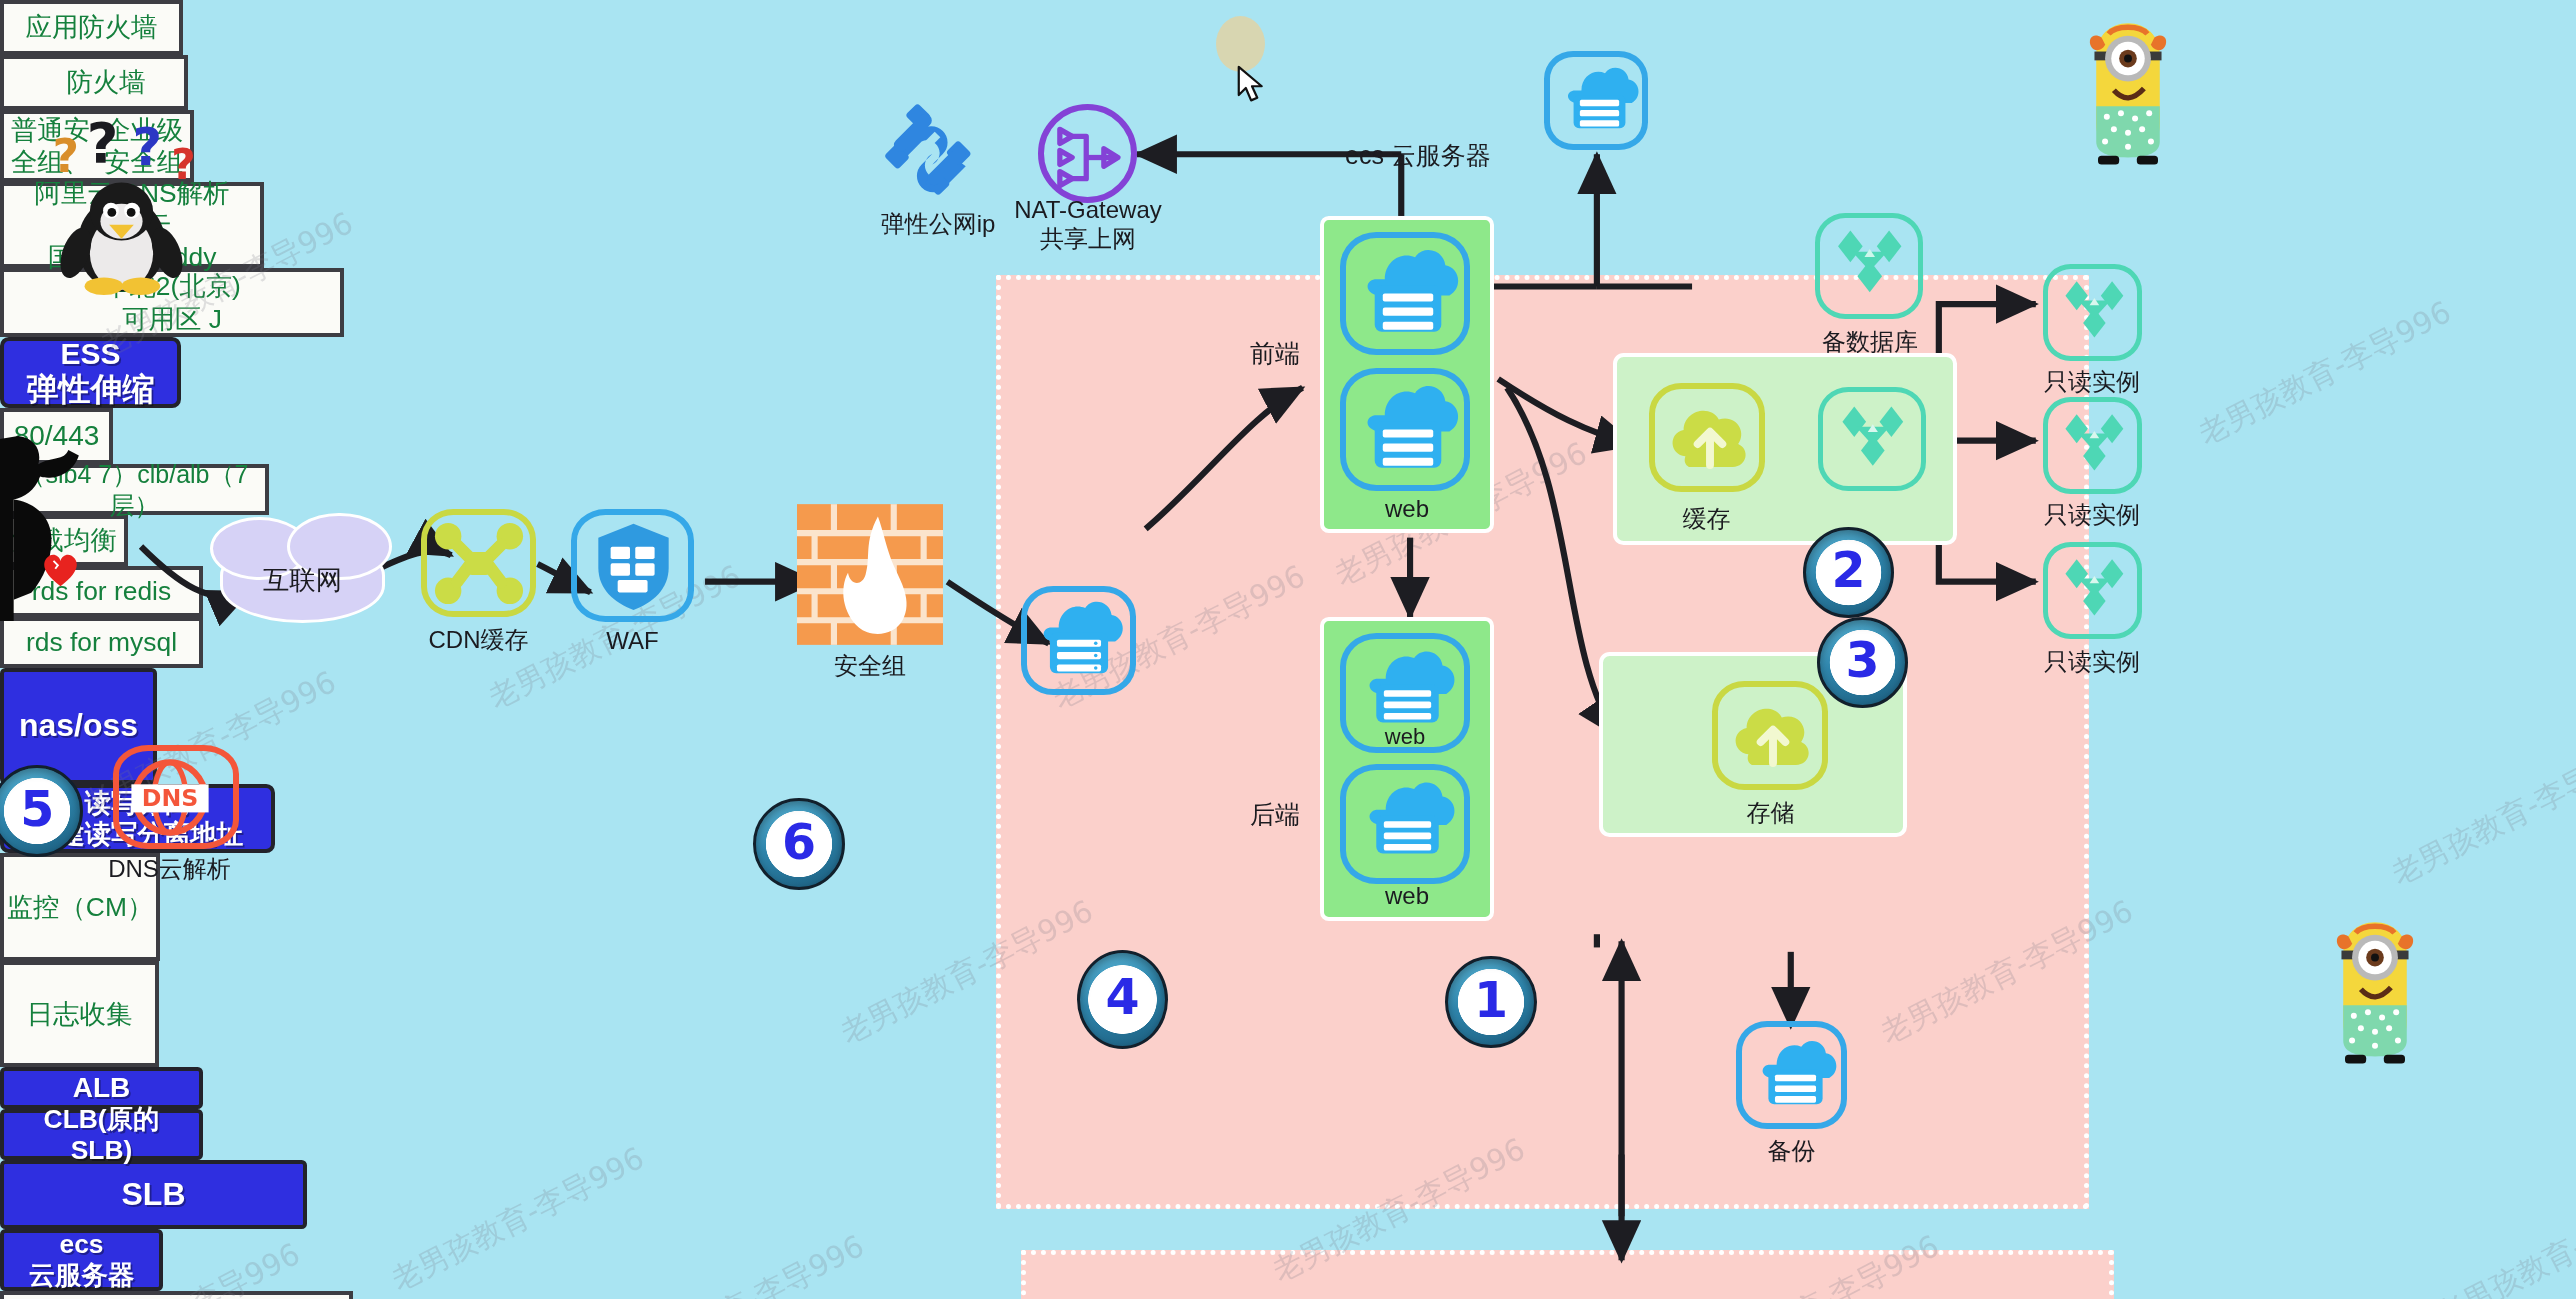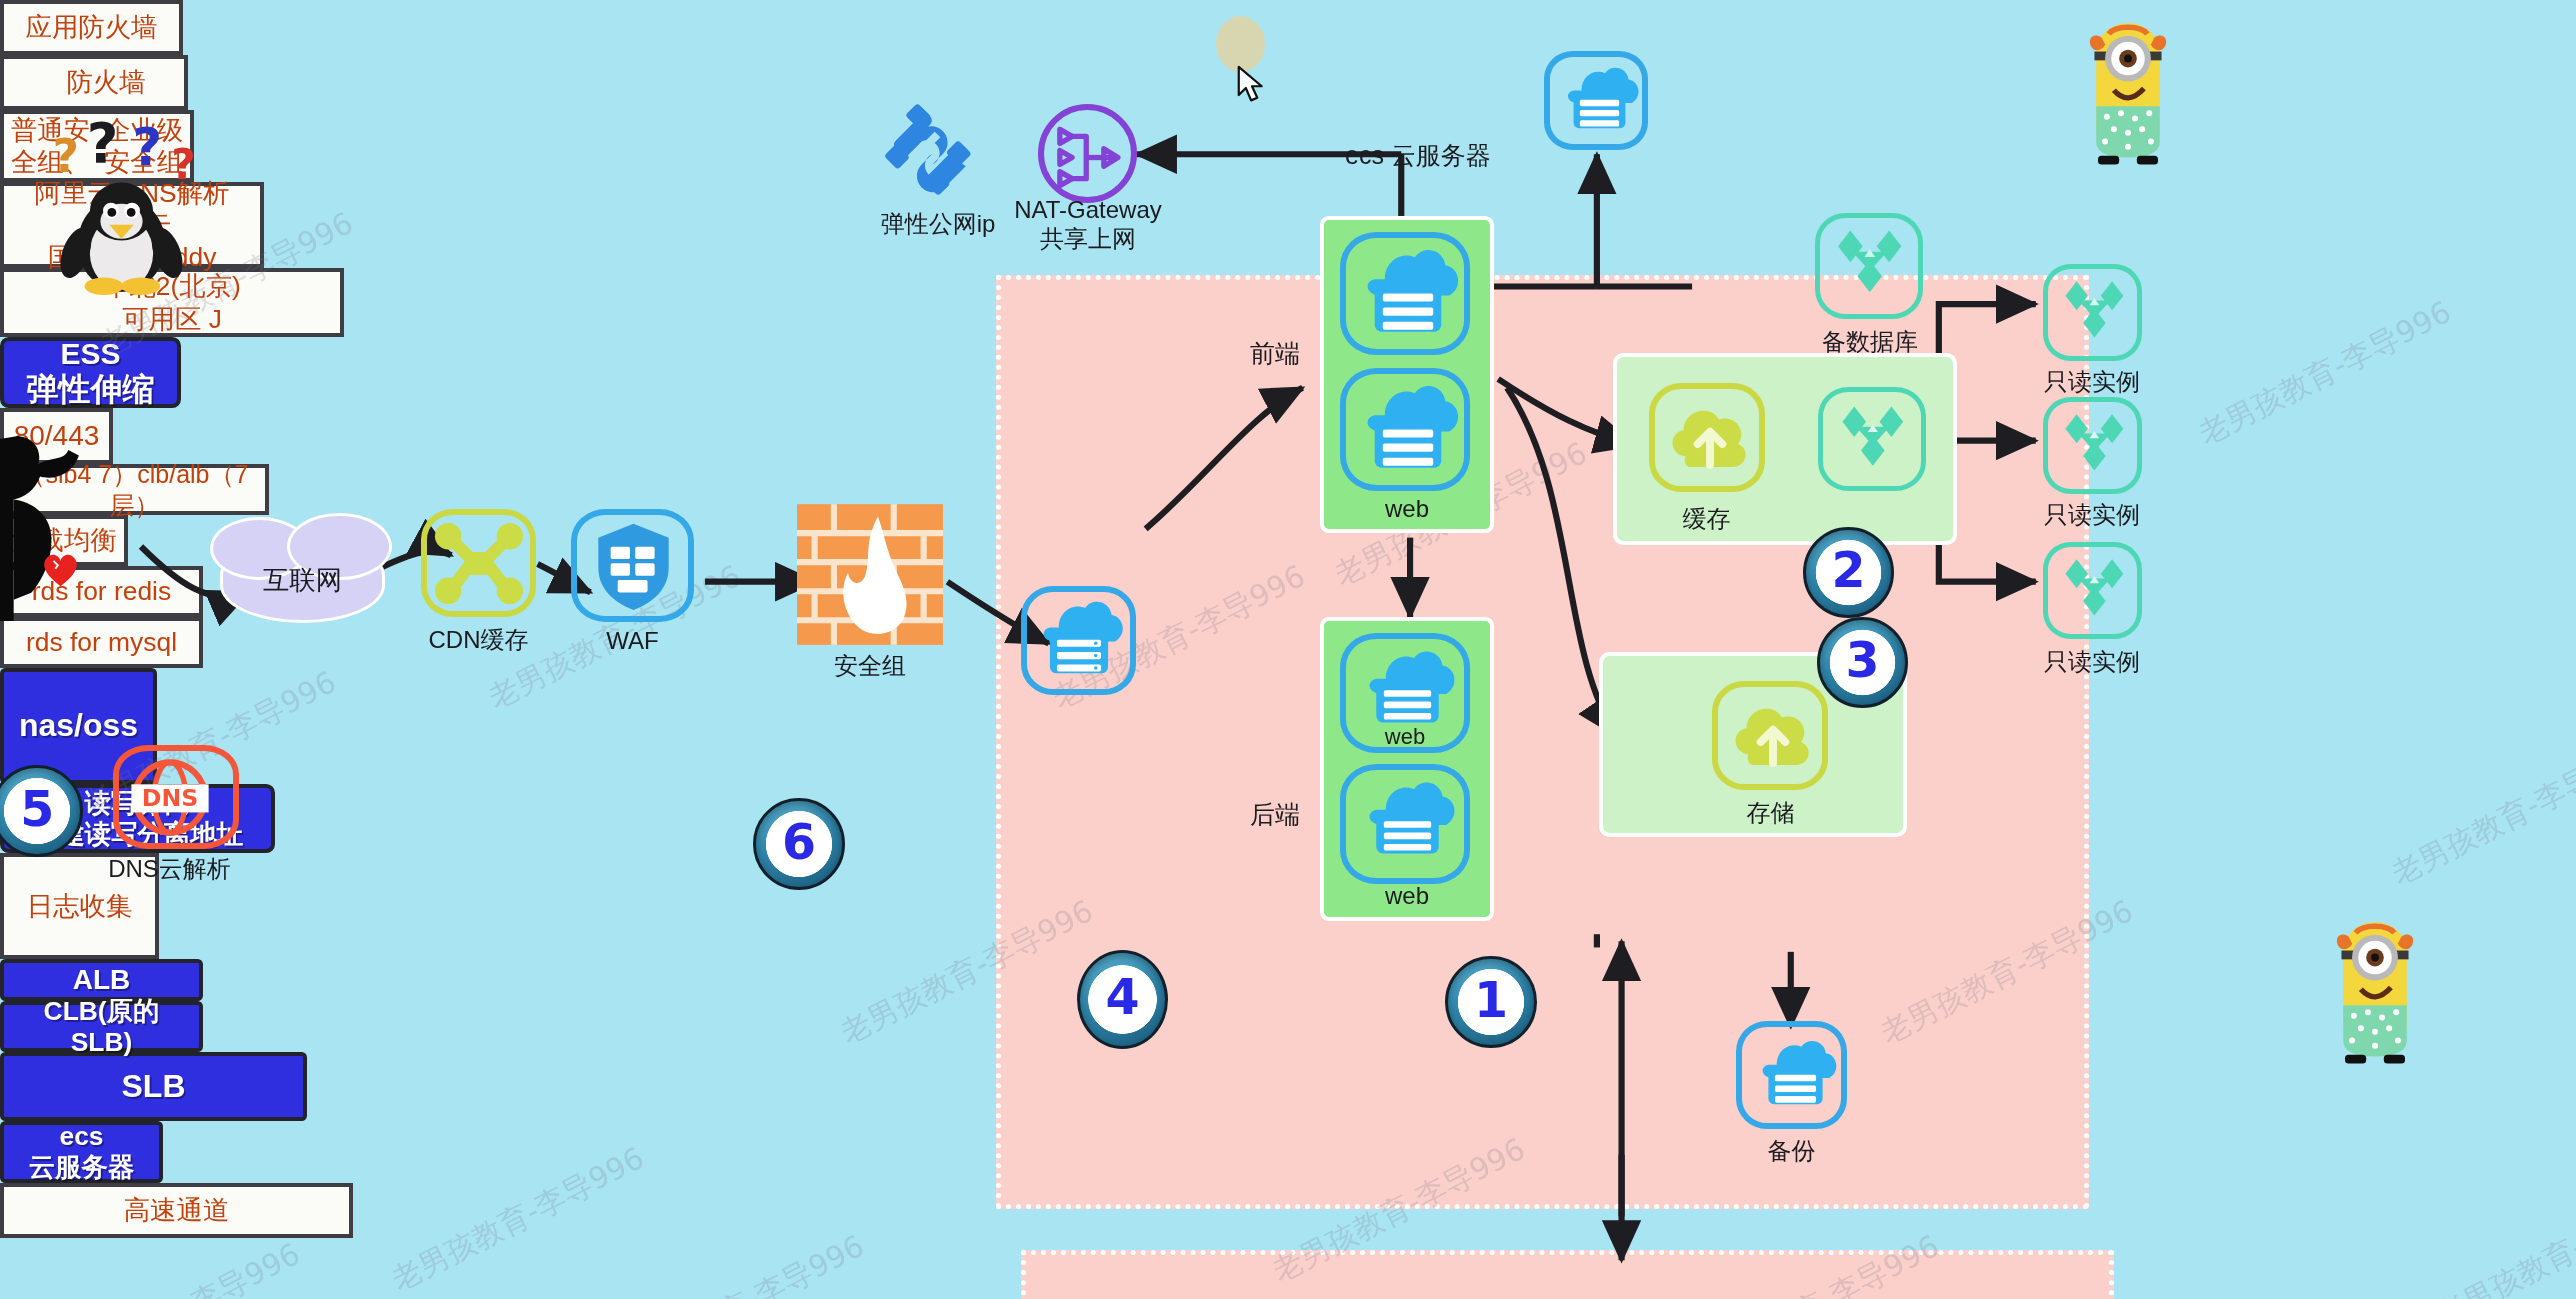--- a/index.html
+++ b/index.html
@@ -5,21 +5,21 @@
   html,body{margin:0;padding:0;background:#a9e4f2;}
   body{font-family:"Liberation Sans","DejaVu Sans",sans-serif;}
   #stage{position:relative;width:2576px;height:1300px;background:#a9e4f2;overflow:hidden;}
   .abs{position:absolute;}
   
   .vpc{background:#fbd0cb;border:5.3px dotted #ffffff;box-sizing:border-box;}
   
   .note{
     background:#fbfbf7;border:4.4px solid #3d3d43;
     display:flex;align-items:center;justify-content:center;
-    text-align:center;color:#c2410c;line-height:1.22;
+    text-align:center;color:#15803d;line-height:1.22;
     font-size:26.4px;box-sizing:border-box;
   }
   
   .bluebox{
     background:#2f2fe0;border:4.4px solid #23232b;border-radius:8.8px;
     display:flex;align-items:center;justify-content:center;text-align:center;
     color:#ffffff;font-weight:bold;line-height:1.16;
     font-size:30px;box-sizing:border-box;
     text-shadow:1.8px 1.8px 0 rgba(0,0,0,.35);
   }
@@ -550,20 +550,21 @@
         <path d="M26,28 h40 l-20,22z" fill="#4ed7b5"></path>
       <path d="M40,34 l6,-9 l6,9z" fill="#d8f7ee"></path>
     </svg>
   </div>
   <div class="cap" style="left:2027px;top:648px;width:130px;">只读实例</div>
 
   <div class="bluebox" style="left:2208px;top:254px;width:275px;height:69px;flex-direction:column;font-size:26.4px;">
     <span>读写分离</span>
     <span>创建读写分离地址</span>
   </div>
+  <div class="note" style="left:2291px;top:374px;width:160px;height:108px;">监控（CM）</div>
   <div class="note" style="left:2298px;top:582px;width:159px;height:106px;">日志收集</div>
 
   <div class="bluebox sq" style="left:849px;top:950px;width:203px;height:42px;font-size:28px;">
       <span>ALB</span>
     </div>
   <div class="bluebox sq" style="left:849px;top:998px;width:203px;height:51px;flex-direction:column;font-size:26.4px;">
     <span>CLB(原的</span>
     <span>SLB)</span>
   </div>
   <div class="bluebox sq" style="left:952px;top:1065px;width:307px;height:69px;font-size:32px;">

